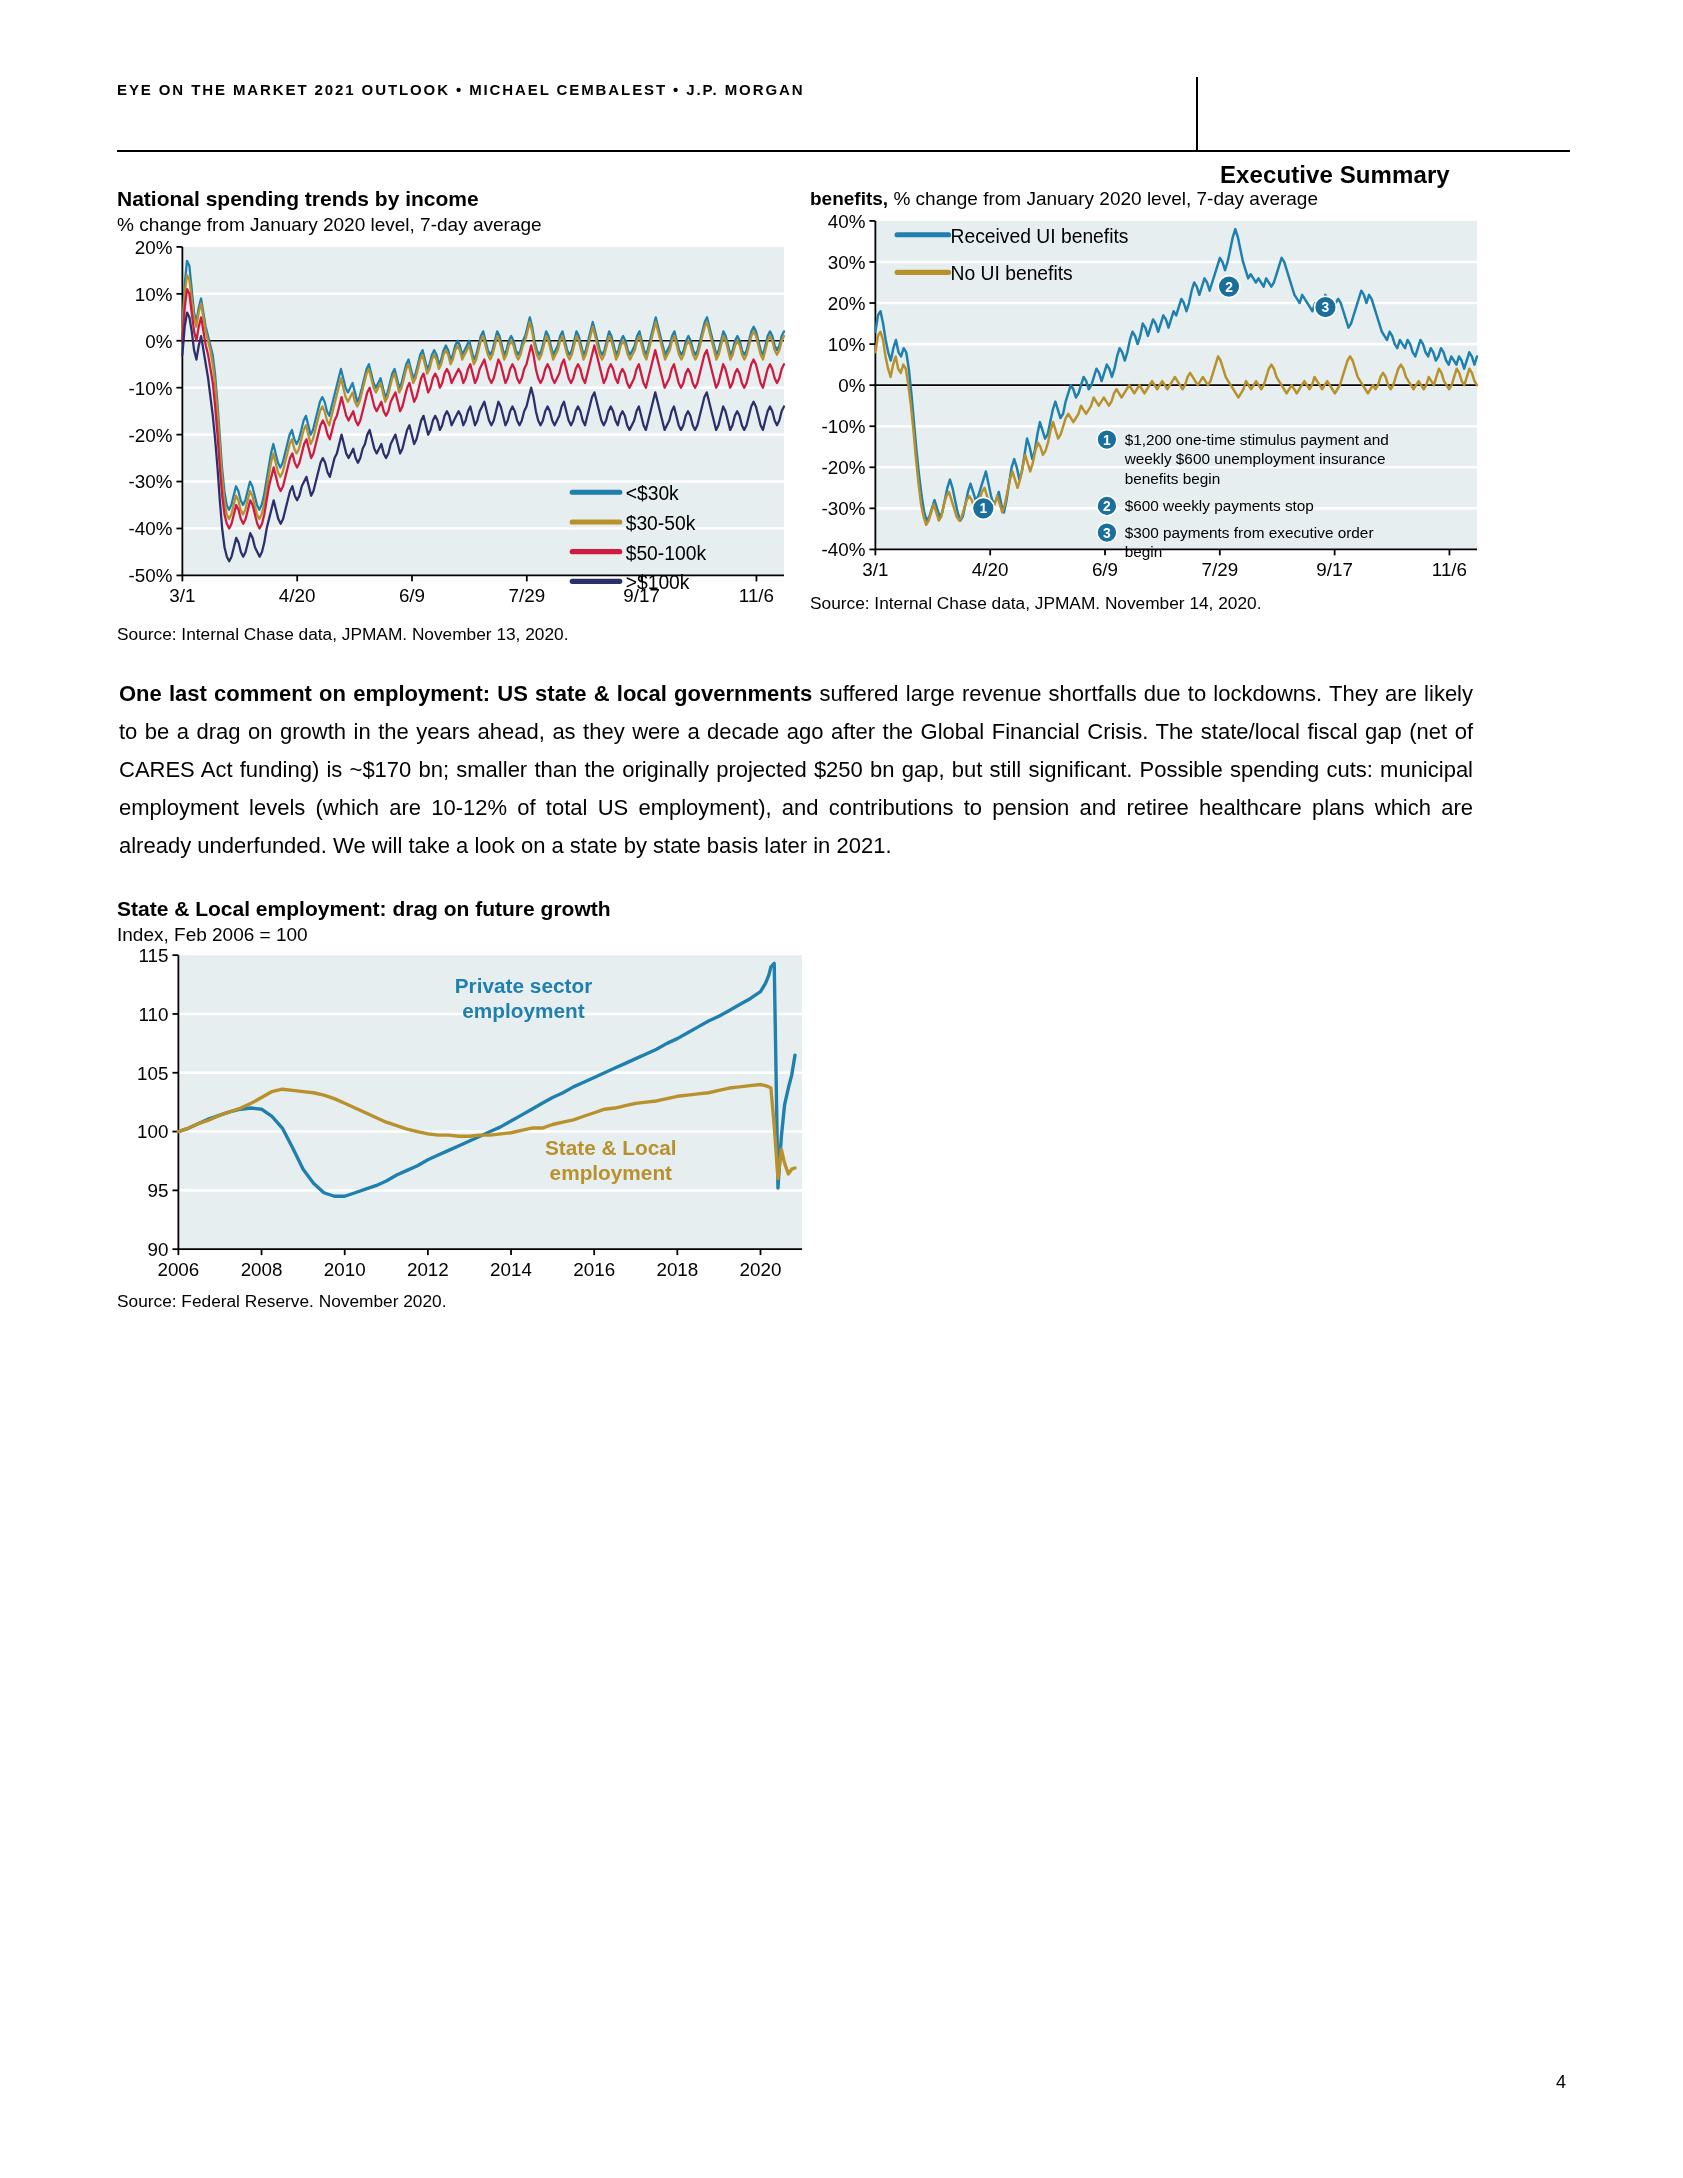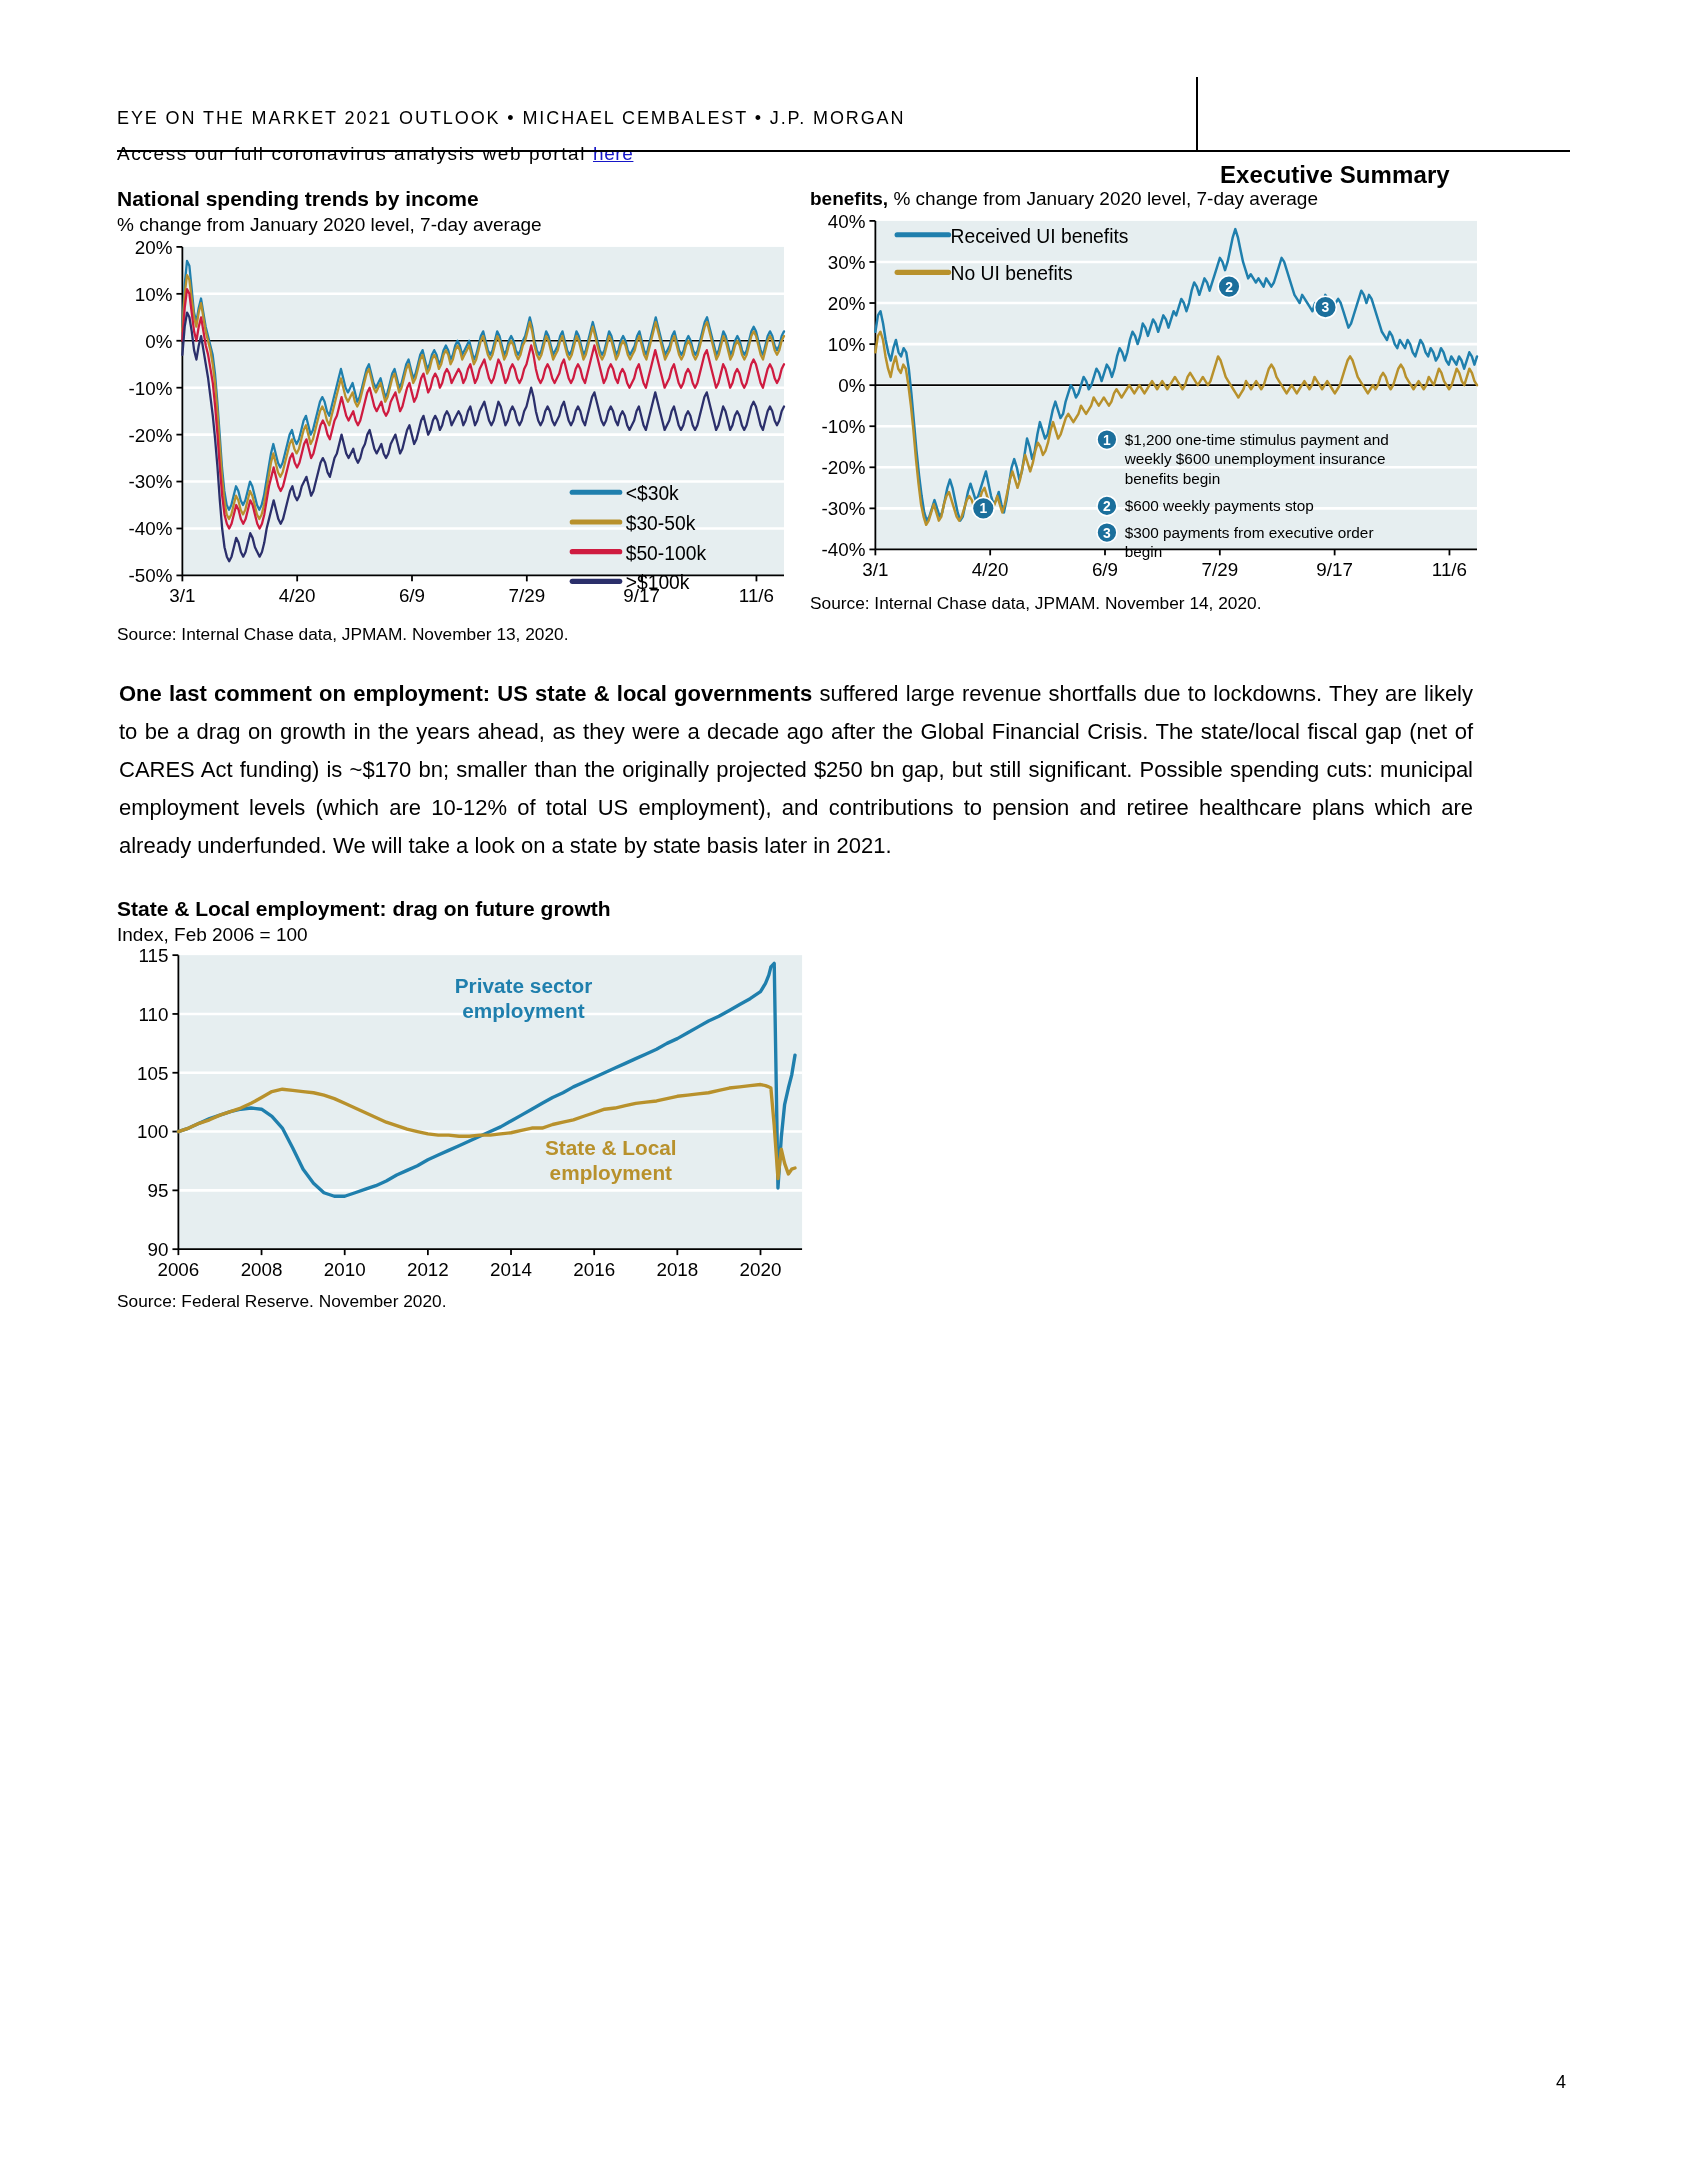--- a/index.html
+++ b/index.html
@@ -31,27 +31,26 @@
     top: 77px;
     width: 1453px;
   }
   .header-left {
     position: absolute;
     left: 0;
     top: 0;
     width: 1079px;
   }
   .eotm-line {
-    font-size: 18px;
-    font-weight: normal;
+    font-size: 15px;
+    font-weight: bold;
     letter-spacing: 1.9px;
     color: #000;
     white-space: nowrap;
     line-height: 26px;
-    margin-top: 28px;
   }
   .access-line {
     font-size: 19px;
     letter-spacing: 1.6px;
     color: #000;
     white-space: nowrap;
     line-height: 30px;
     margin-top: 8px;
   }
   .access-link {
@@ -154,21 +153,20 @@
   }
 </style>
 </head>
 <body>
 
 <div class="page">
 
   <div class="header">
     <div class="header-left">
       <div class="eotm-line">EYE ON THE MARKET 2021 OUTLOOK • MICHAEL CEMBALEST • J.P. MORGAN</div>
-      <div class="access-line"><span>Access our full coronavirus analysis web portal </span><a class="access-link" href="#">here</a></div>
     </div>
   </div>
   <div class="exec-wrap">
     <div class="exec-divider"></div>
     <div class="exec-title">Executive Summary</div>
   </div>
   <div class="header-rule"></div>
 
   <div class="chart-block" style="left:117px; top:186px; width:673px;">
     <div class="chart-title">National spending trends by income</div>

